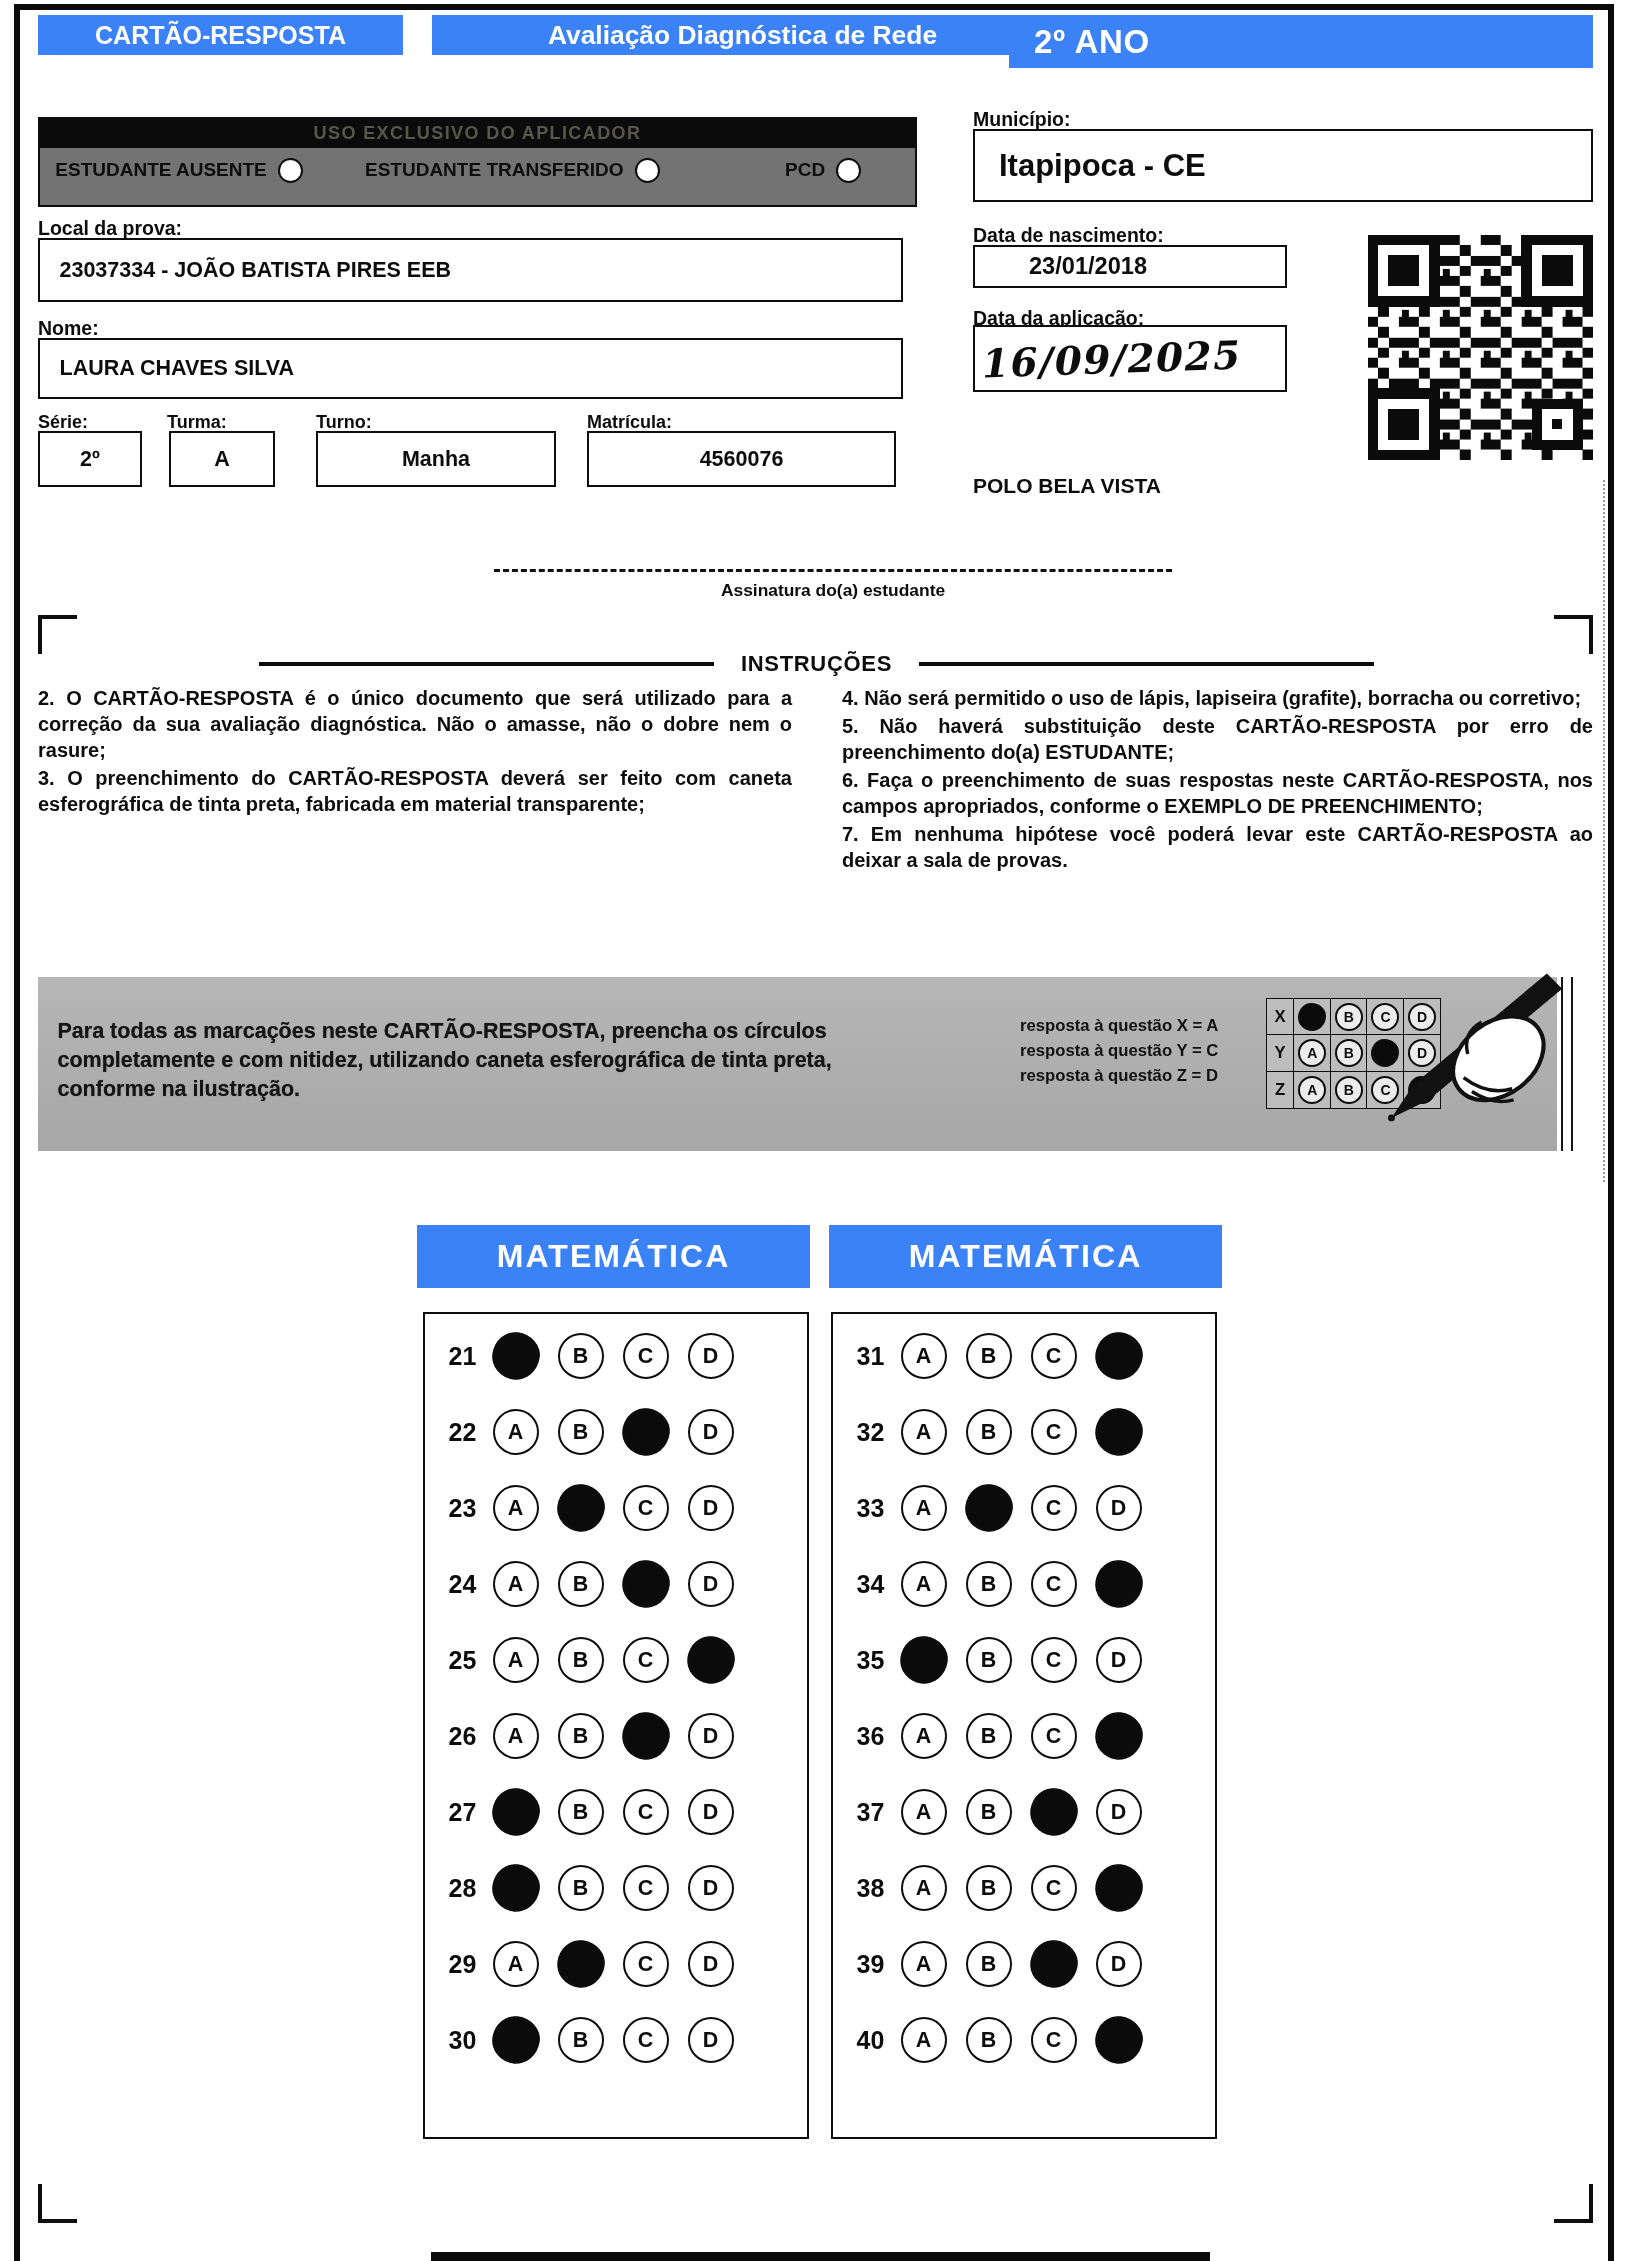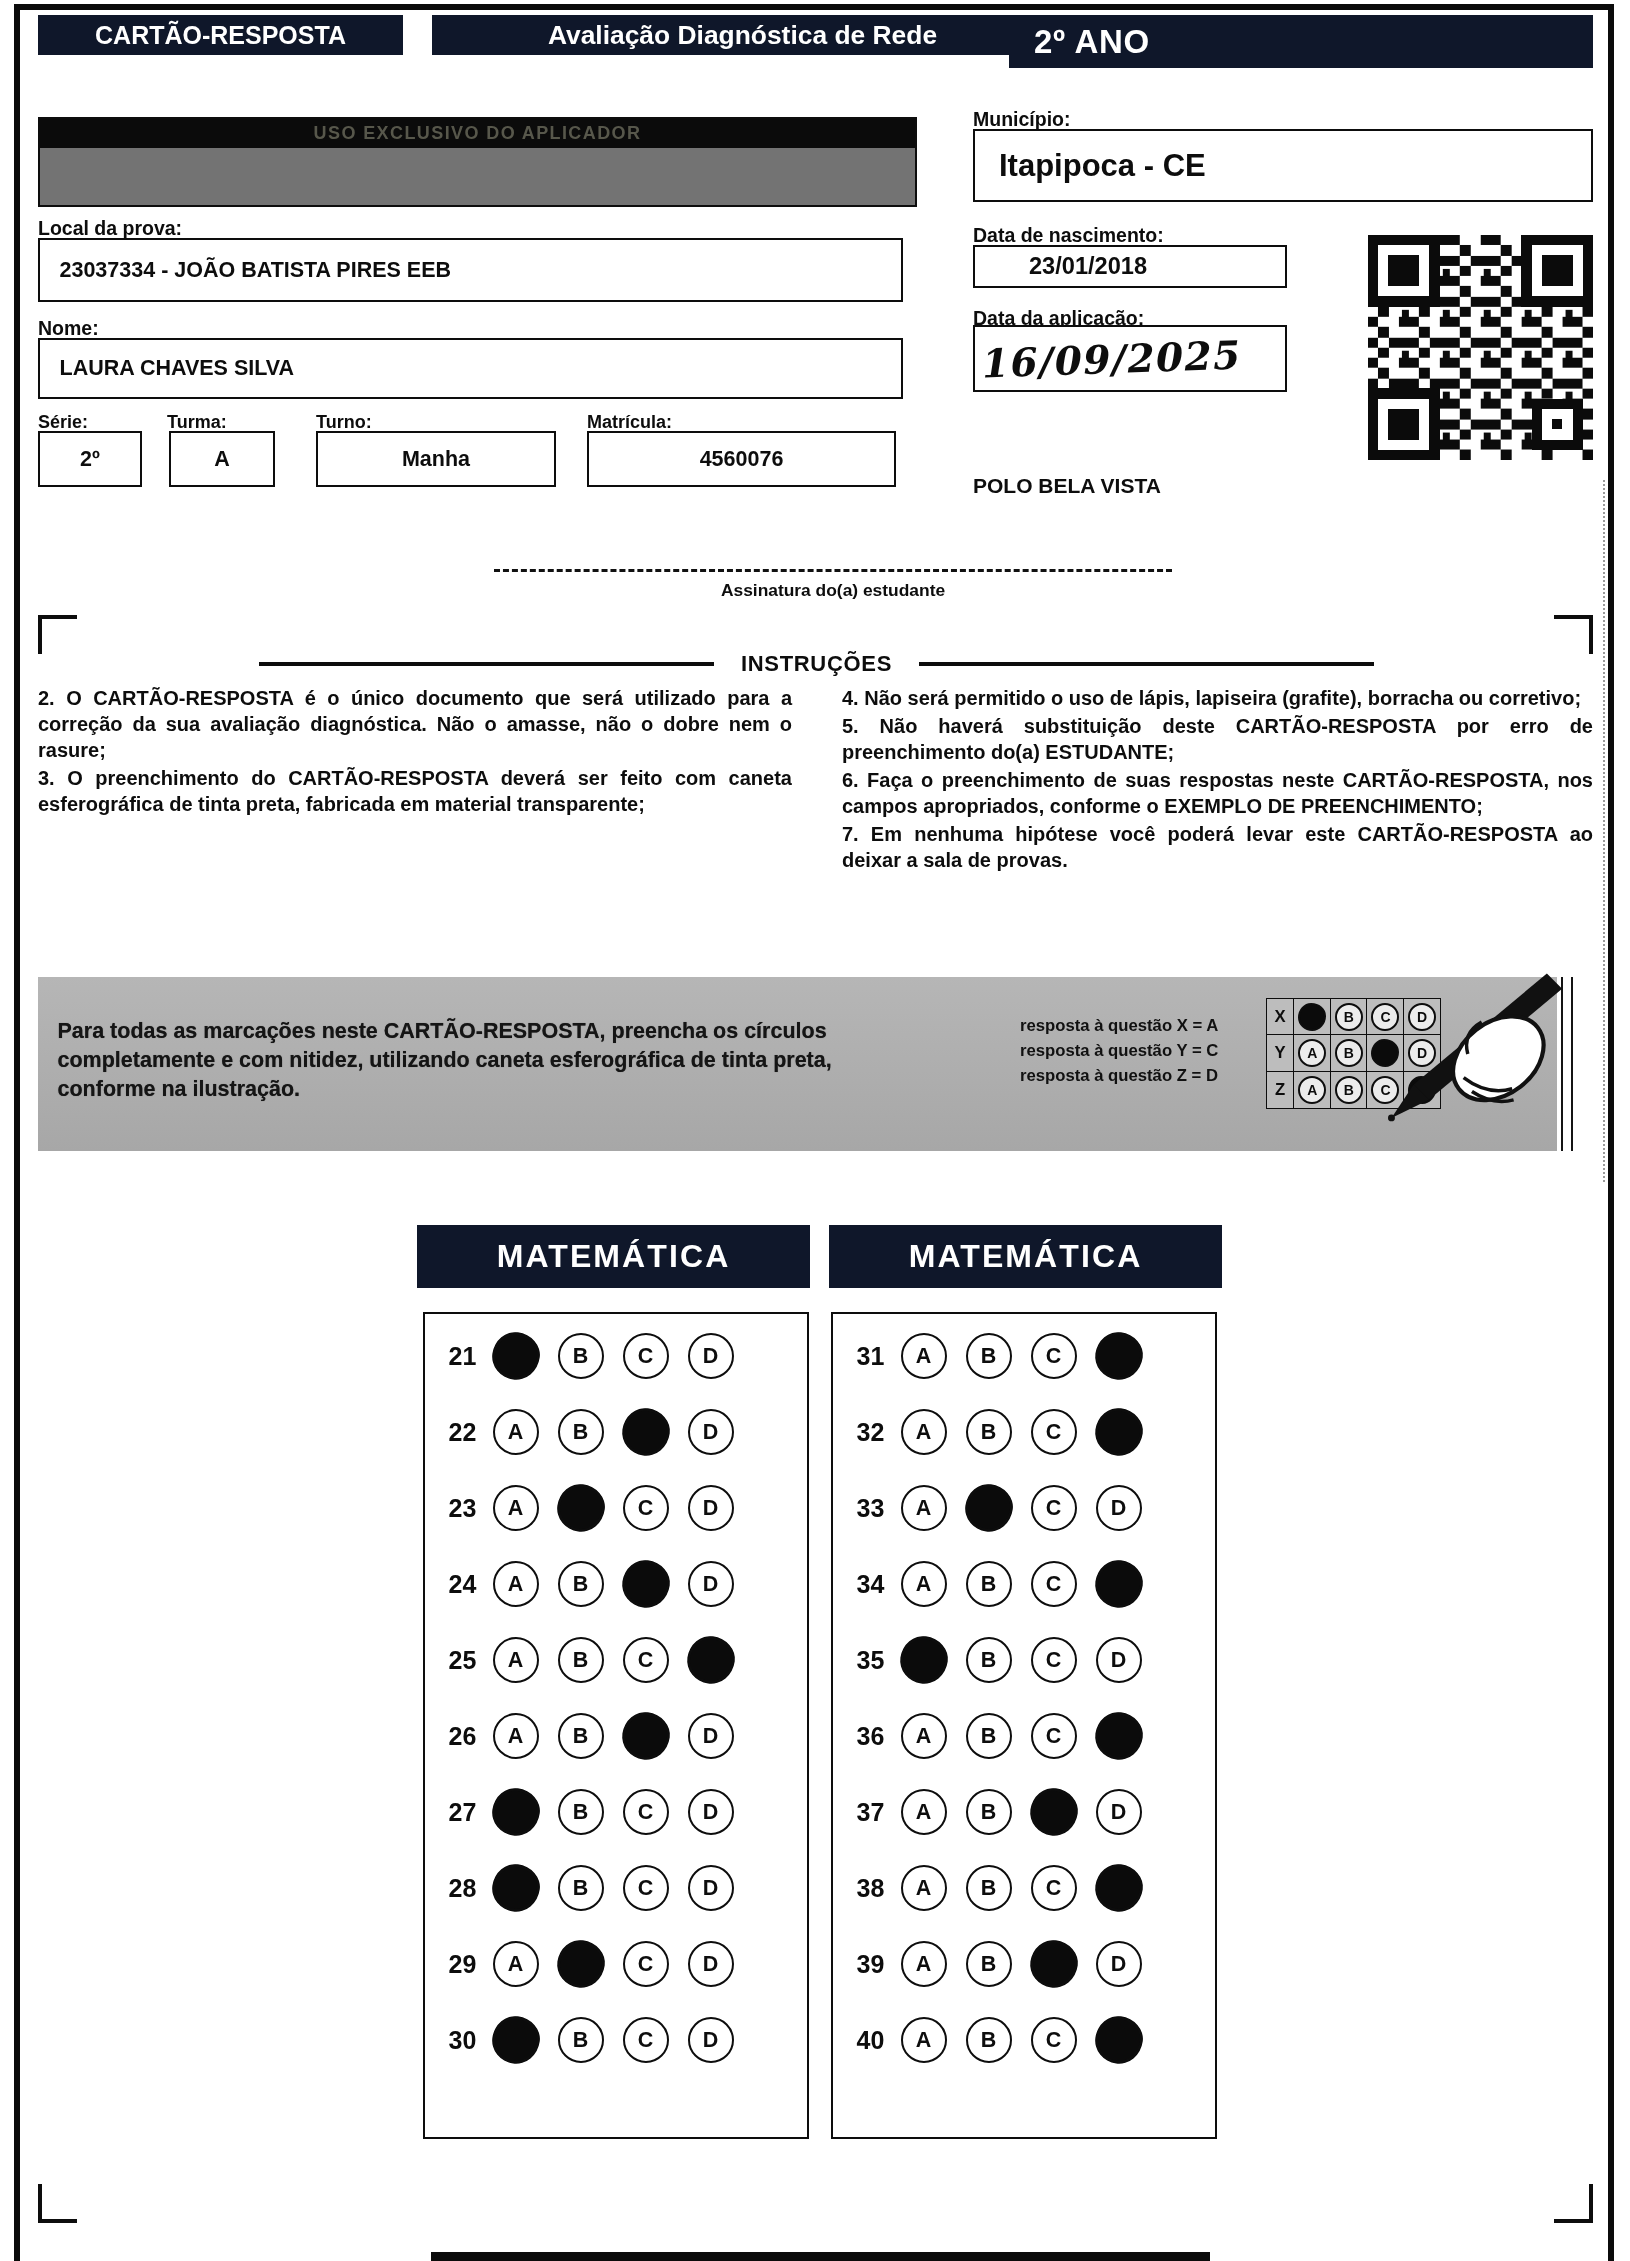--- a/index.html
+++ b/index.html
@@ -1,18 +1,18 @@
 <!DOCTYPE html>
 <html style="font-size:11px"><head>
 <meta charset="utf-8">
 <style>
   *{box-sizing:border-box;margin:0;padding:0}
   body{margin:0;background:#fff;font-family:"Liberation Sans",sans-serif;color:#0d0d0d}
   #page{position:relative;width:1630px;height:2261px;background:#fff;overflow:hidden}
-  .blackbox{background:#0f172a;color:#fff;display:flex;align-items:center;justify-content:center;font-weight:bold}
+  .blackbox{background:#3b82f6;color:#fff;display:flex;align-items:center;justify-content:center;font-weight:bold}
   .lbl{position:absolute;font-weight:bold;font-size:19.5px;white-space:nowrap}
   .fieldbox{position:absolute;border:2.1px solid #0d0d0d;background:#fff;display:flex;align-items:center;font-weight:bold;font-size:21.5px}
   .centered{justify-content:center}
 
   
   #frame{position:absolute;left:14px;top:4.2px;right:16px;bottom:0;border-left:6.3px solid #0b0b0b;border-top:6.3px solid #0b0b0b;border-right:6.3px solid #0b0b0b;pointer-events:none}
   .corner{position:absolute;width:39px;height:39px}
   #c-tl{left:38px;top:615px;border-left:4.9px solid #0d0d0d;border-top:4.9px solid #0d0d0d}
   #c-tr{left:1554px;top:615px;border-right:4.9px solid #0d0d0d;border-top:4.9px solid #0d0d0d}
   #c-bl{left:38px;top:2184px;border-left:4.9px solid #0d0d0d;border-bottom:4.9px solid #0d0d0d}
@@ -90,20 +90,34 @@
 <div id="page">
 
   <div id="frame"></div>
 
   <div id="h-title" class="blackbox">CARTÃO-RESPOSTA</div>
   <div id="h-sub" class="blackbox">Avaliação Diagnóstica de Rede</div>
   <div id="h-grade" class="blackbox">2º ANO</div>
 
   <div id="appbox">
     <div id="appbar">USO EXCLUSIVO DO APLICADOR</div>
+    <div id="appopts">
+        <div class="app-opt">
+          <span class="app-opt-label">ESTUDANTE AUSENTE</span>
+          <span class="bubble-small"></span>
+        </div>
+        <div class="app-opt">
+          <span class="app-opt-label">ESTUDANTE TRANSFERIDO</span>
+          <span class="bubble-small"></span>
+        </div>
+        <div class="app-opt">
+          <span class="app-opt-label">PCD</span>
+          <span class="bubble-small"></span>
+        </div>
+      </div>
   </div>
 
   <div class="lbl" style="left:38px;top:217px">Local da prova:</div>
   <div class="fieldbox" style="left:38px;top:238px;width:865px;height:64px;padding-left:19.5px">23037334 - JOÃO BATISTA PIRES EEB</div>
 
   <div class="lbl" style="left:38px;top:317px">Nome:</div>
   <div class="fieldbox" style="left:38px;top:338px;width:865px;height:61px;padding-left:19.5px">LAURA CHAVES SILVA</div>
 
   <div class="lbl" style="left:38px;top:412px;font-size:18px">Série:</div>
   <div class="lbl" style="left:167px;top:412px;font-size:18px">Turma:</div>

